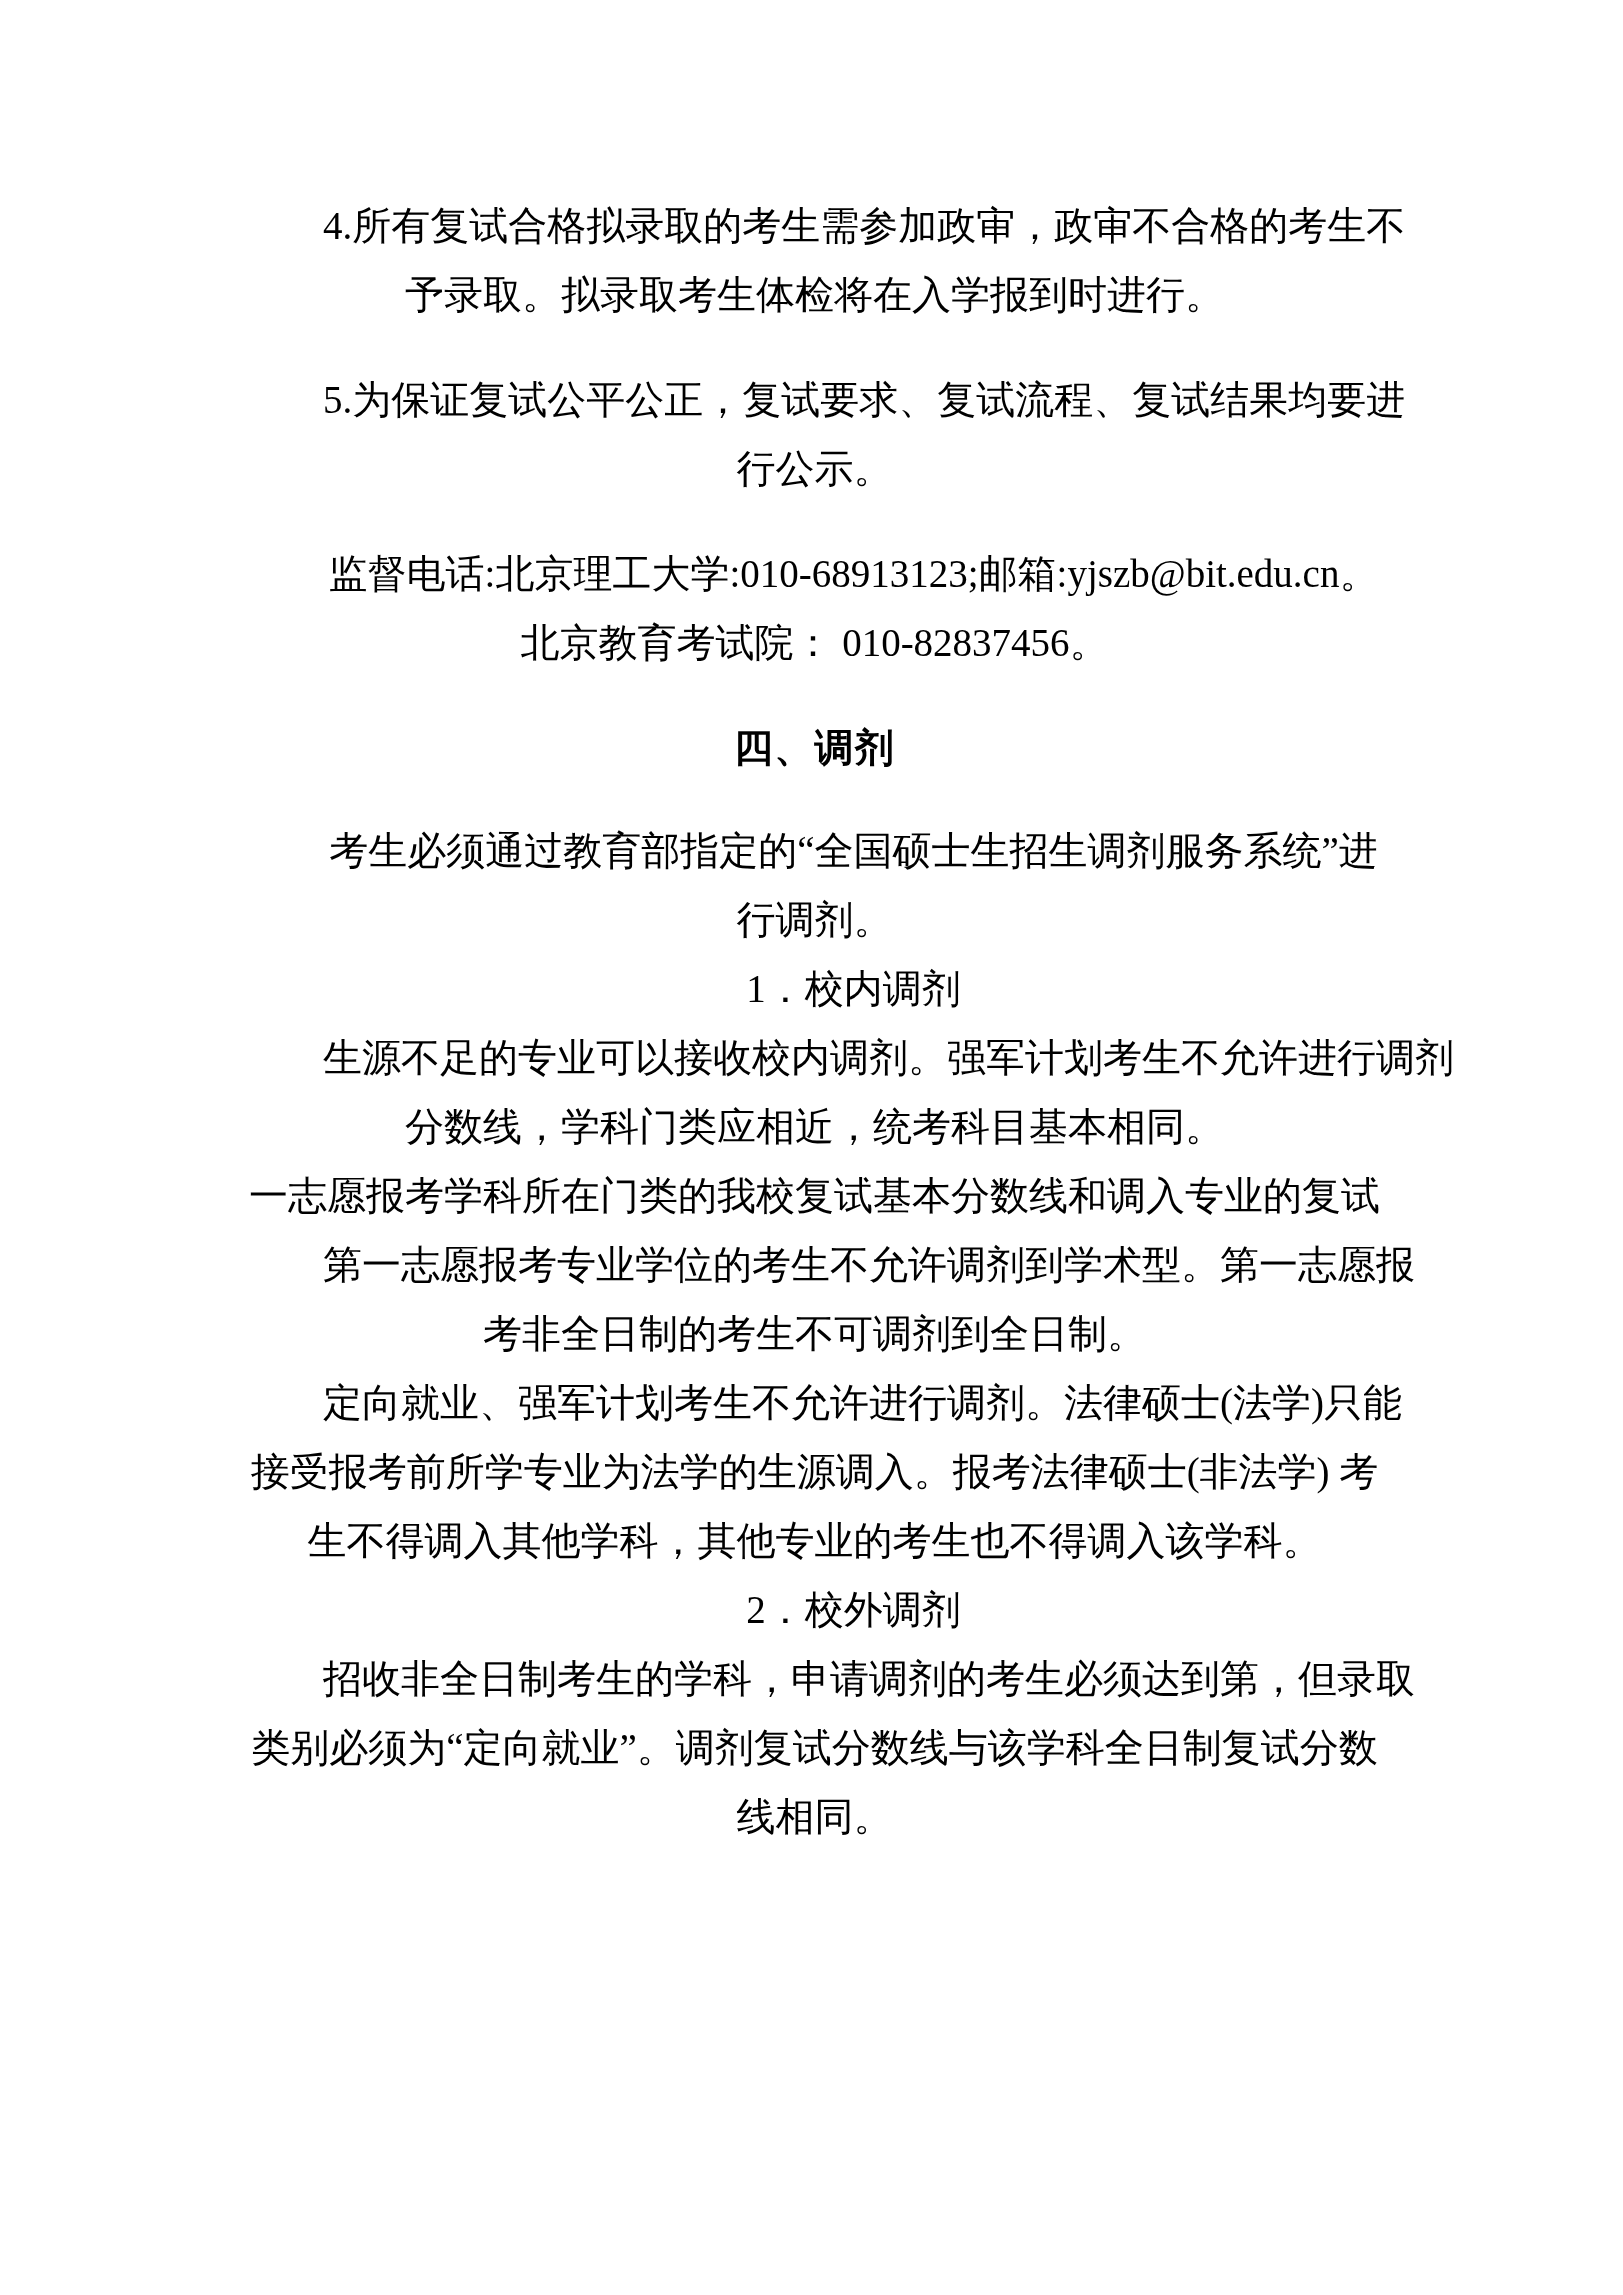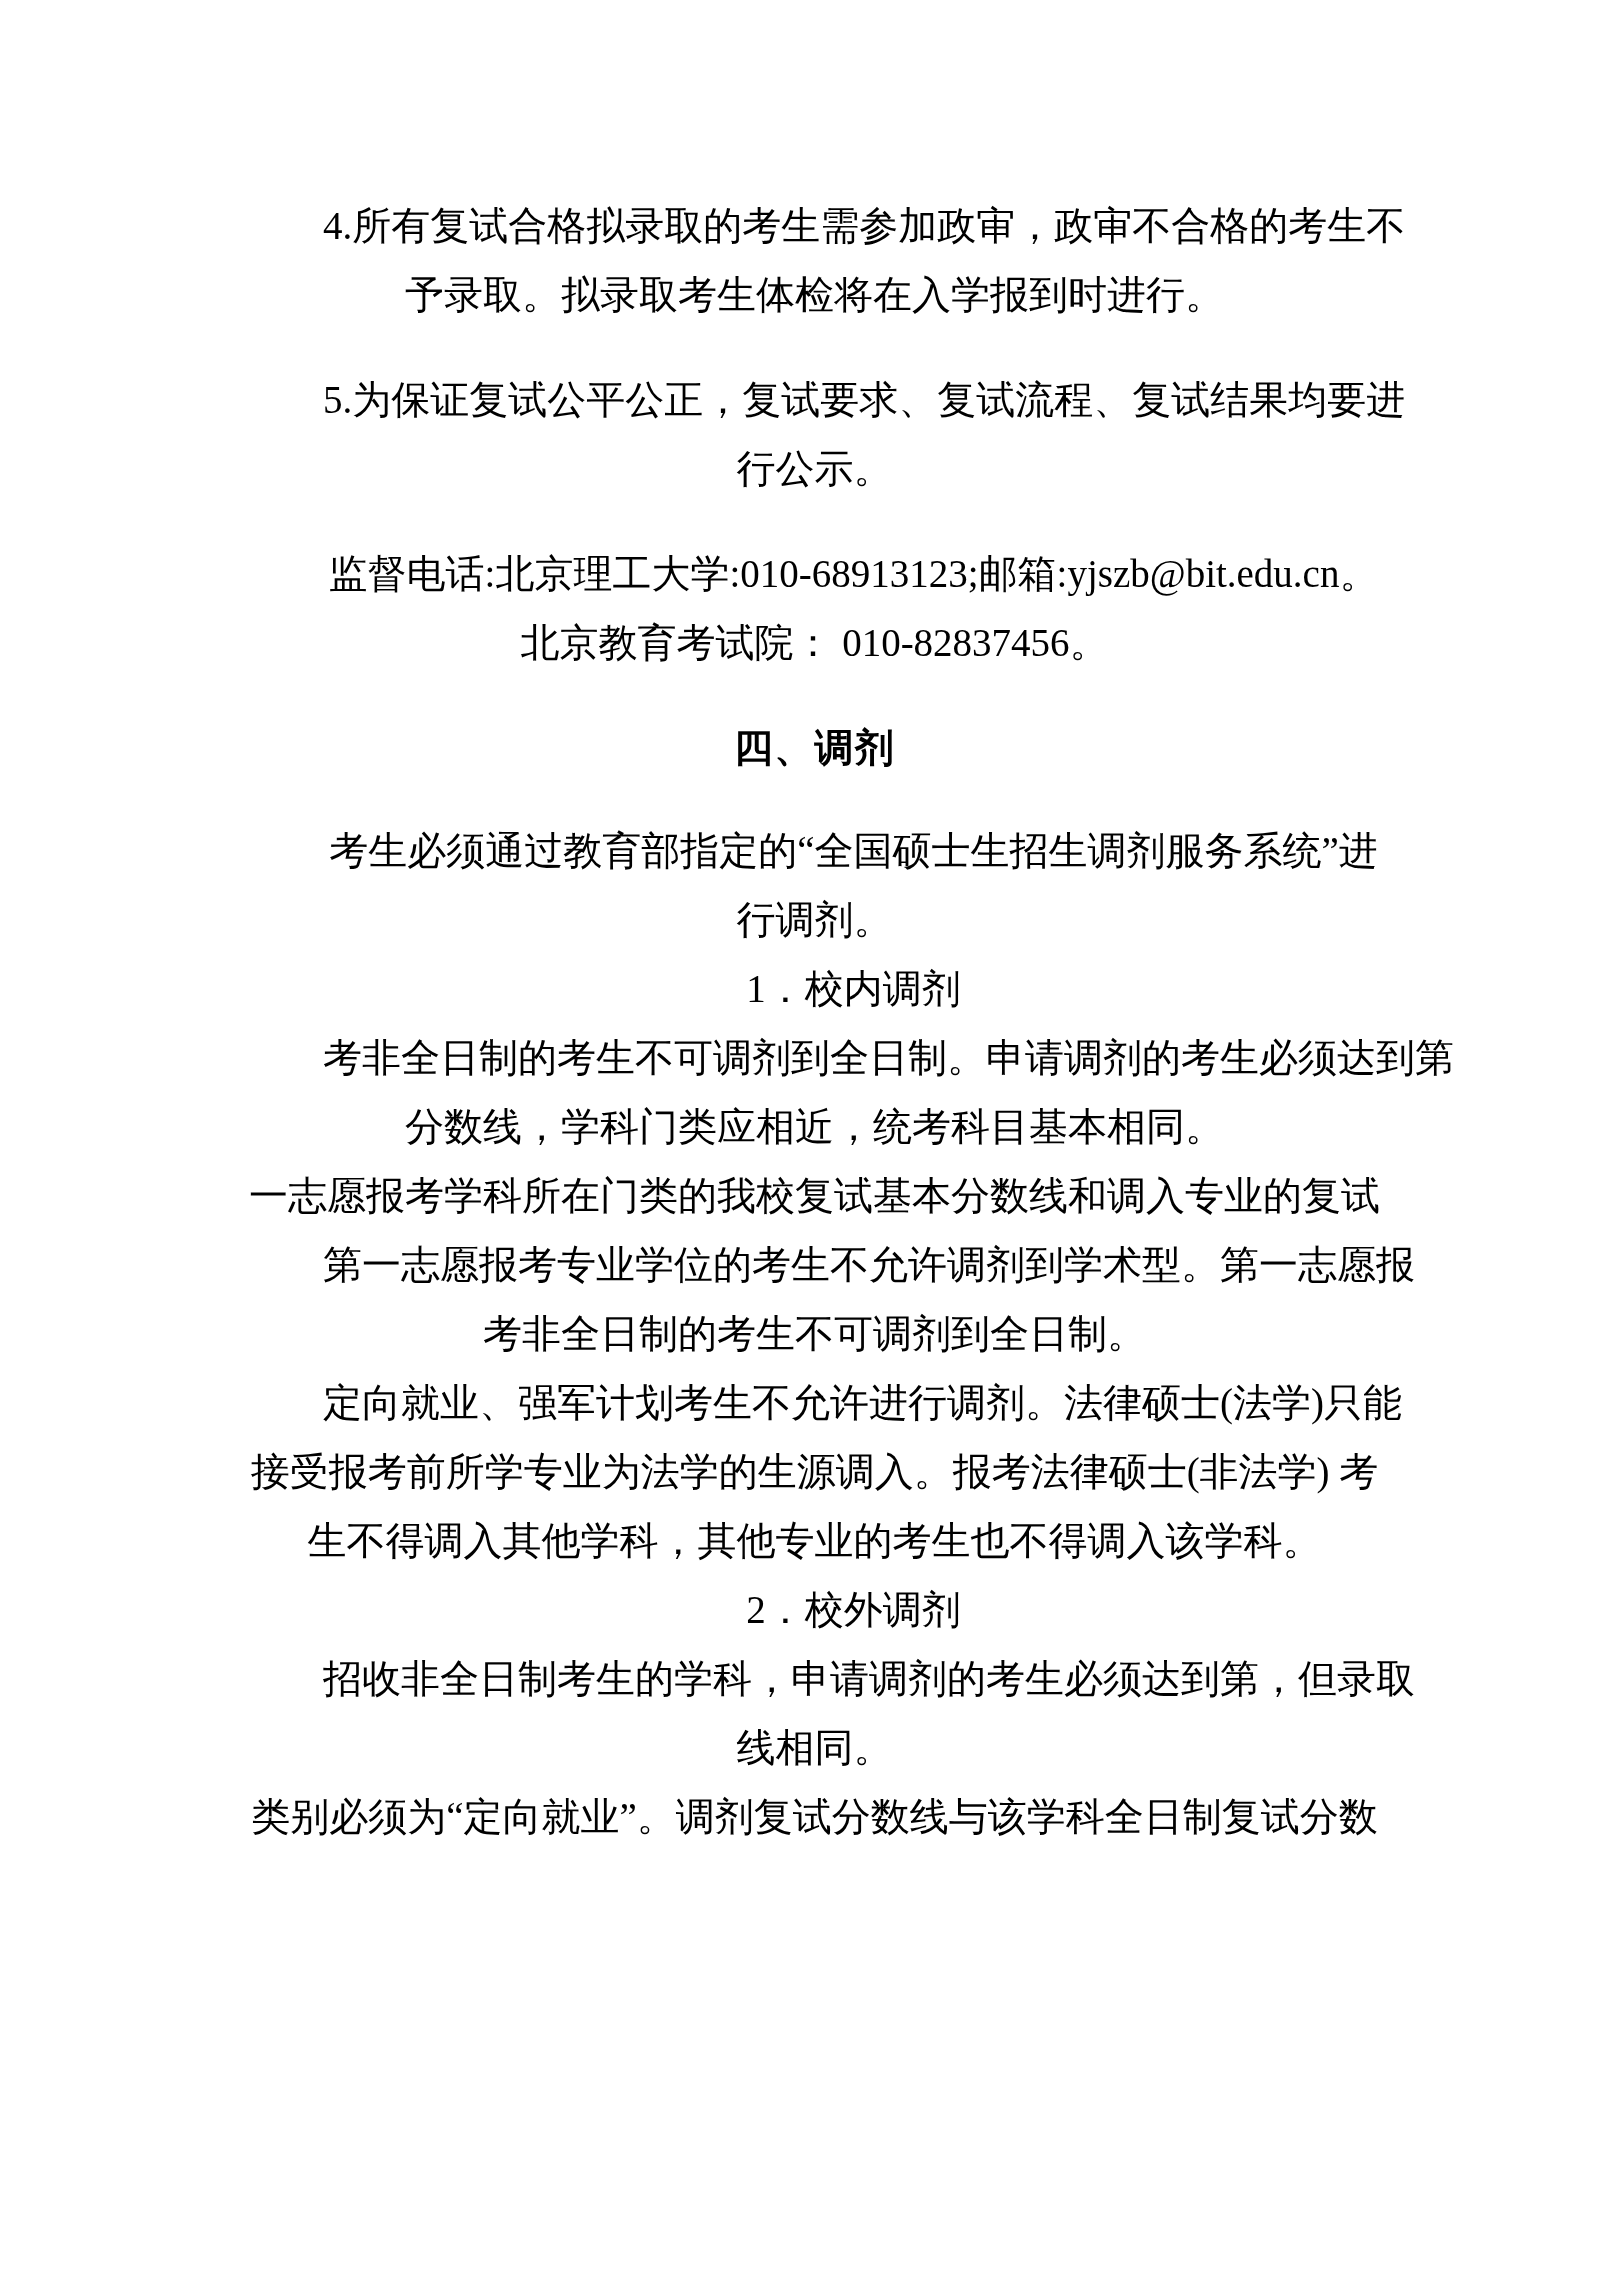--- a/index.html
+++ b/index.html
@@ -78,36 +78,36 @@
         <div class="line">四、调剂</div>
       </div>
       <div class="para para-body">
         <div class="line first">考生必须通过教育部指定的“全国硕士生招生调剂服务系统”进</div>
         <div class="line">行调剂。</div>
       </div>
       <div class="para para-body">
         <div class="line first">1．校内调剂</div>
       </div>
       <div class="para para-body">
-        <div class="line first">考非全日制的考生不可调剂到全日制。申请调剂的考生必须达到第</div>
+        <div class="line first">生源不足的专业可以接收校内调剂。强军计划考生不允许进行调剂</div>
         <div class="line">分数线，学科门类应相近，统考科目基本相同。</div>
         <div class="line">一志愿报考学科所在门类的我校复试基本分数线和调入专业的复试</div>
       </div>
       <div class="para para-body">
         <div class="line first">第一志愿报考专业学位的考生不允许调剂到学术型。第一志愿报</div>
         <div class="line">考非全日制的考生不可调剂到全日制。</div>
       </div>
       <div class="para para-body">
         <div class="line first">定向就业、强军计划考生不允许进行调剂。法律硕士(法学)只能</div>
         <div class="line">接受报考前所学专业为法学的生源调入。报考法律硕士(非法学) 考</div>
         <div class="line">生不得调入其他学科，其他专业的考生也不得调入该学科。</div>
       </div>
       <div class="para para-body">
         <div class="line first">2．校外调剂</div>
       </div>
       <div class="para para-body">
         <div class="line first">招收非全日制考生的学科，申请调剂的考生必须达到第，但录取</div>
+        <div class="line">类别必须为“定向就业”。调剂复试分数线与该学科全日制复试分数</div>
         <div class="line">线相同。</div>
-        <div class="line">类别必须为“定向就业”。调剂复试分数线与该学科全日制复试分数</div>
       </div>
     </div>
 </div>
 
 
 </body></html>

